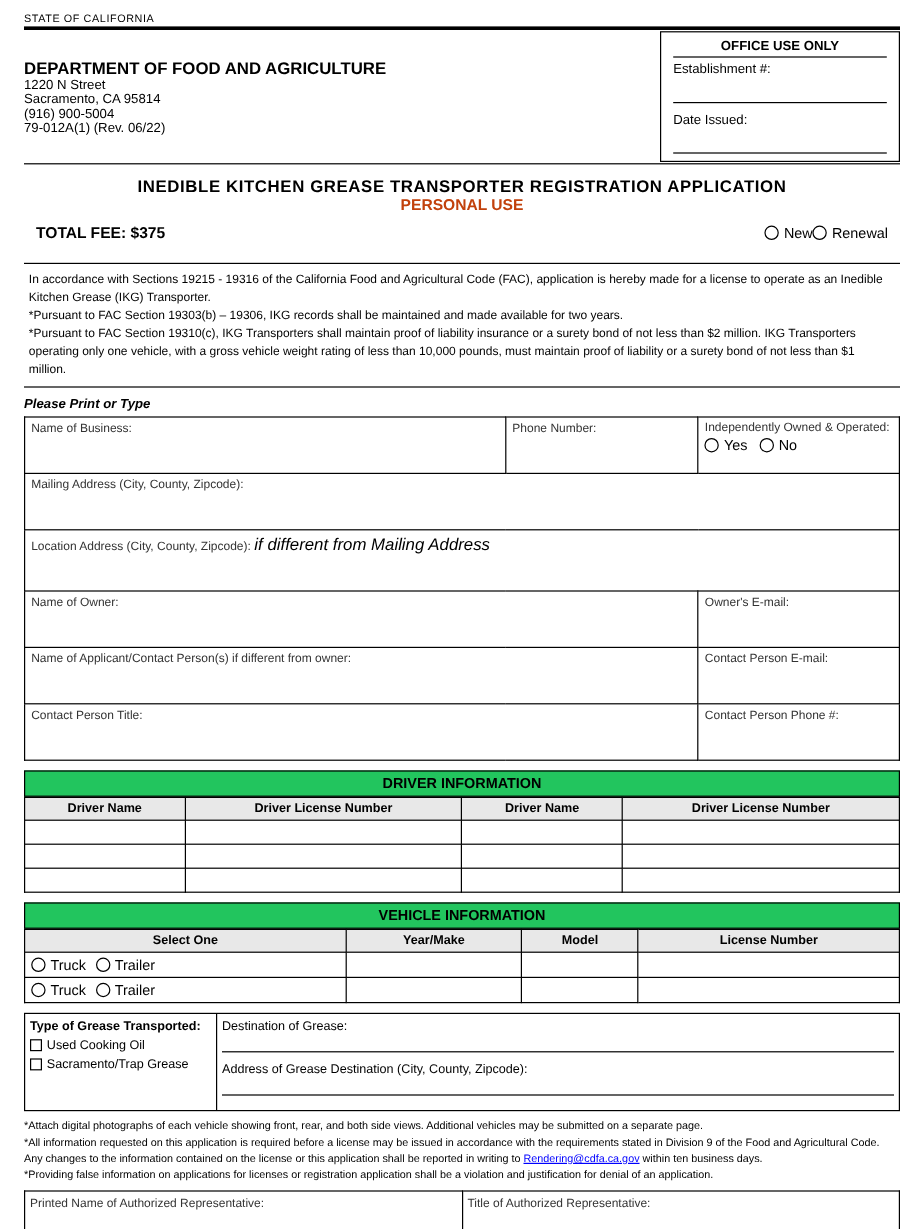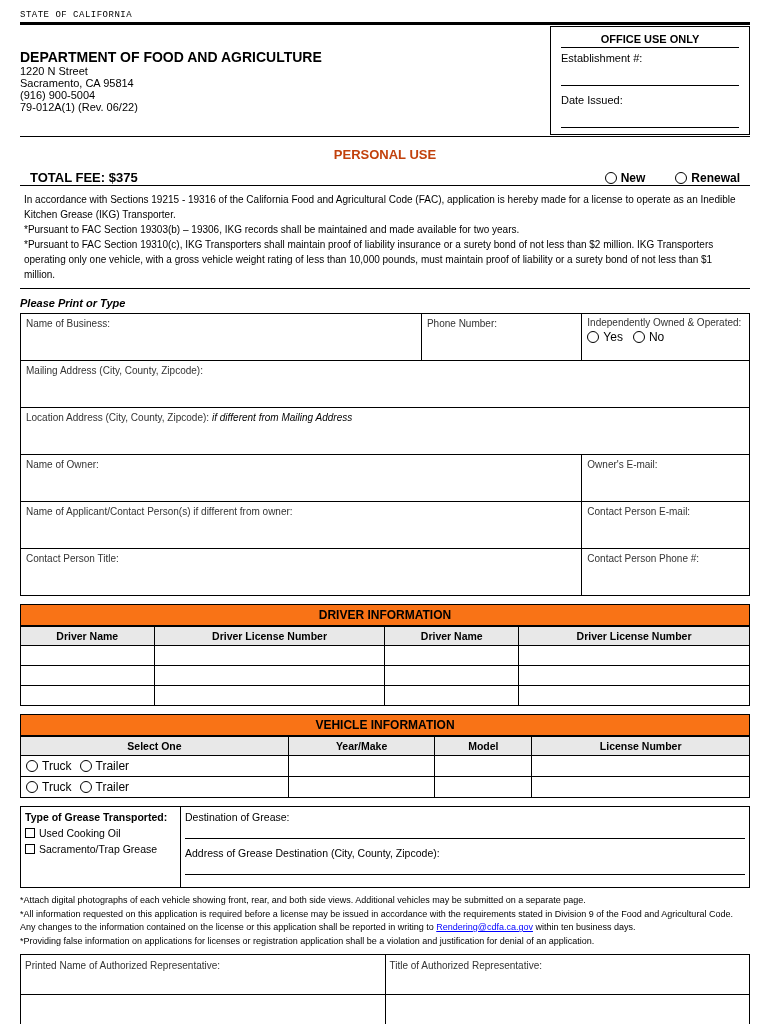--- a/index.html
+++ b/index.html
@@ -8,21 +8,20 @@
       font-size: 11px;
       background: #fff;
       color: #000;
       width: 770px;
       min-height: 1024px;
       padding: 10px 20px;
     }
     .state-label {
       font-size: 9px;
       letter-spacing: 0.5px;
-      font-family: Liberation Mono, monospace;
     }
     .header-row {
       display: flex;
       justify-content: space-between;
       align-items: center;
       border-top: 3px solid #000;
       border-bottom: 1px solid #000;
       padding: 1px 0;
       margin-top: 2px;
     }
@@ -63,32 +62,30 @@
     .personal-use {
       color: #c2410c;
       font-weight: bold;
       font-size: 13px;
       text-align: center;
     }
     .fee-row {
       display: flex;
       align-items: center;
       justify-content: space-between;
-      margin: 8px 0 0;
+      margin: 8px 0 18px;
       padding: 0 10px;
     }
     .fee-text {
       font-weight: bold;
       font-size: 13px;
     }
     .radio-group {
       display: flex;
       align-items: flex-start;
-      gap: 30px;
-      font-weight: bold;
     }
     .radio-item {
       display: flex;
       align-items: center;
       gap: 4px;
       font-size: 12px;
     }
     .radio-circle {
       width: 12px;
       height: 12px;
@@ -124,27 +121,27 @@
       font-weight: bold;
       text-align: center;
       background: #e8e8e8;
     }
     .cell-label {
       font-size: 10px;
       color: #333;
     }
     .italic-label {
       font-style: italic;
-      font-size: 10px;
+      font-size: 14px;
     }
     .section-title {
       text-align: center;
       font-weight: bold;
       font-size: 12px;
-      background: #f97316;
+      background: #22c55e;
       padding: 3px;
       border: 1px solid #000;
     }
     .driver-table th {
       font-size: 10.5px;
     }
     .small-row td {
       height: 20px;
     }
     .vehicle-section {
@@ -222,20 +219,21 @@
   <div class="office-box">
     <div class="title">OFFICE USE ONLY</div>
     <div>Establishment #: </div>
     <div class="field-line"></div>
     <div style="margin-top:8px;">Date Issued: </div>
     <div class="field-line"></div>
   </div>
 </div>
 
 <div class="main-title">
+  <h2>INEDIBLE KITCHEN GREASE TRANSPORTER REGISTRATION APPLICATION</h2>
   <div class="personal-use">PERSONAL USE</div>
 </div>
 
 <div class="fee-row">
   <div class="fee-text">TOTAL FEE: $375</div>
   <div class="radio-group">
     <div class="radio-item">
       <span class="radio-circle"></span>
       <span>New</span>
     </div>

